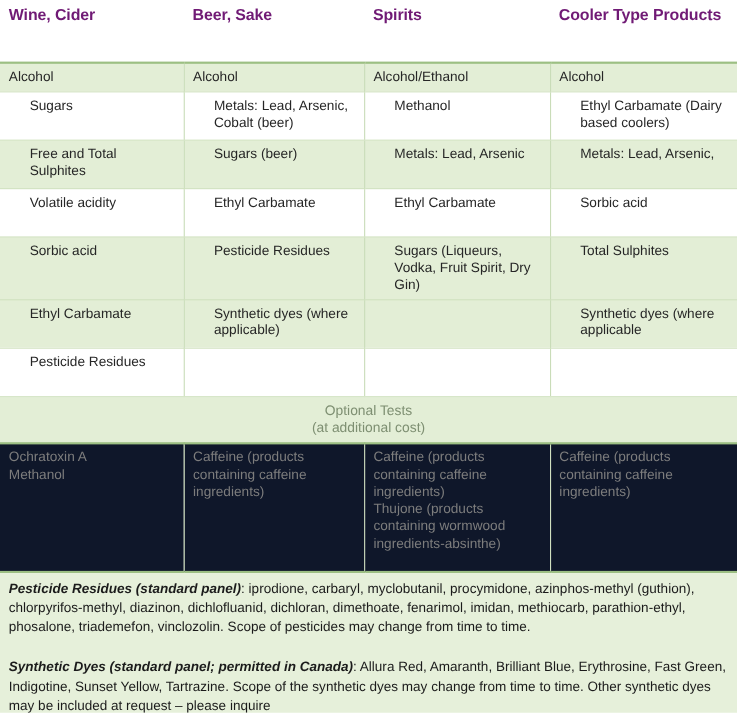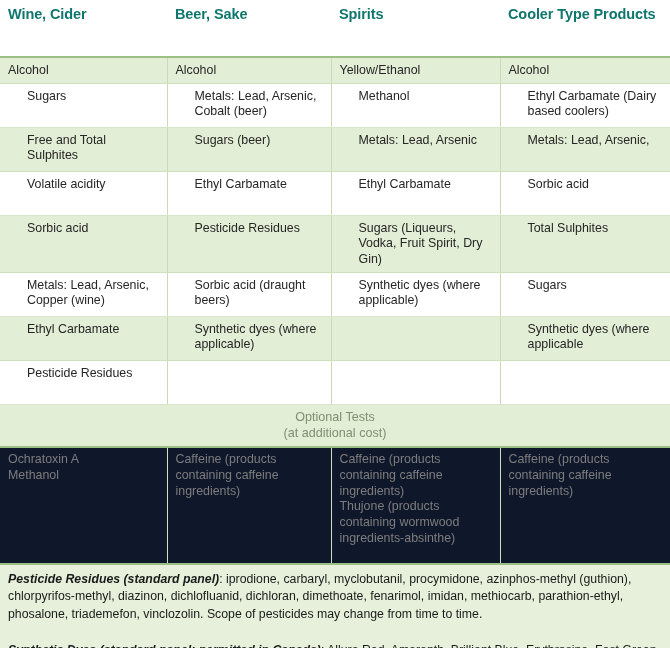--- a/index.html
+++ b/index.html
@@ -33,21 +33,21 @@
   tr.header-row th {
     border: none;
     border-bottom: 2px solid #9cbf83;
     background: #ffffff;
     text-align: left;
     vertical-align: top;
     padding: 6px 6px 6px 8px;
     height: 44px;
     font-size: 14.5px;
     font-weight: bold;
-    color: #0f766e;
+    color: #701a75;
     line-height: 1.22;
     letter-spacing: -0.1px;
   }
 
   
   td.cell {
     vertical-align: top;
     padding: 5px 7px 4px 8px;
     font-size: 12.4px;
     line-height: 1.26;
@@ -144,21 +144,21 @@
         <th>Beer, Sake</th>
         <th>Spirits</th>
         <th>Cooler Type Products</th>
       </tr>
     </thead>
     <tbody>
 
       <tr class="shade r-h1">
         <td class="cell">Alcohol</td>
         <td class="cell">Alcohol</td>
-        <td class="cell">Yellow/Ethanol</td>
+        <td class="cell">Alcohol/Ethanol</td>
         <td class="cell">Alcohol</td>
       </tr>
 
       <tr class="plain r-h2">
         <td class="cell">Sugars</td>
         <td class="cell">Metals: Lead, Arsenic, Cobalt (beer)</td>
         <td class="cell">Methanol</td>
         <td class="cell">Ethyl Carbamate (Dairy based coolers)</td>
       </tr>
 
@@ -176,26 +176,20 @@
         <td class="cell">Sorbic acid</td>
       </tr>
 
       <tr class="shade r-h2">
         <td class="cell">Sorbic acid</td>
         <td class="cell">Pesticide Residues</td>
         <td class="cell">Sugars (Liqueurs, Vodka, Fruit Spirit, Dry Gin)</td>
         <td class="cell">Total Sulphites</td>
       </tr>
 
-      <tr class="plain r-h2">
-        <td class="cell">Metals: Lead, Arsenic, Copper (wine)</td>
-        <td class="cell">Sorbic acid (draught beers)</td>
-        <td class="cell">Synthetic dyes (where applicable)</td>
-        <td class="cell">Sugars</td>
-      </tr>
 
       <tr class="shade r-h2">
         <td class="cell">Ethyl Carbamate</td>
         <td class="cell">Synthetic dyes (where applicable)</td>
         <td class="cell"></td>
         <td class="cell">Synthetic dyes (where applicable</td>
       </tr>
 
       <tr class="plain r-h2">
         <td class="cell">Pesticide Residues</td>

